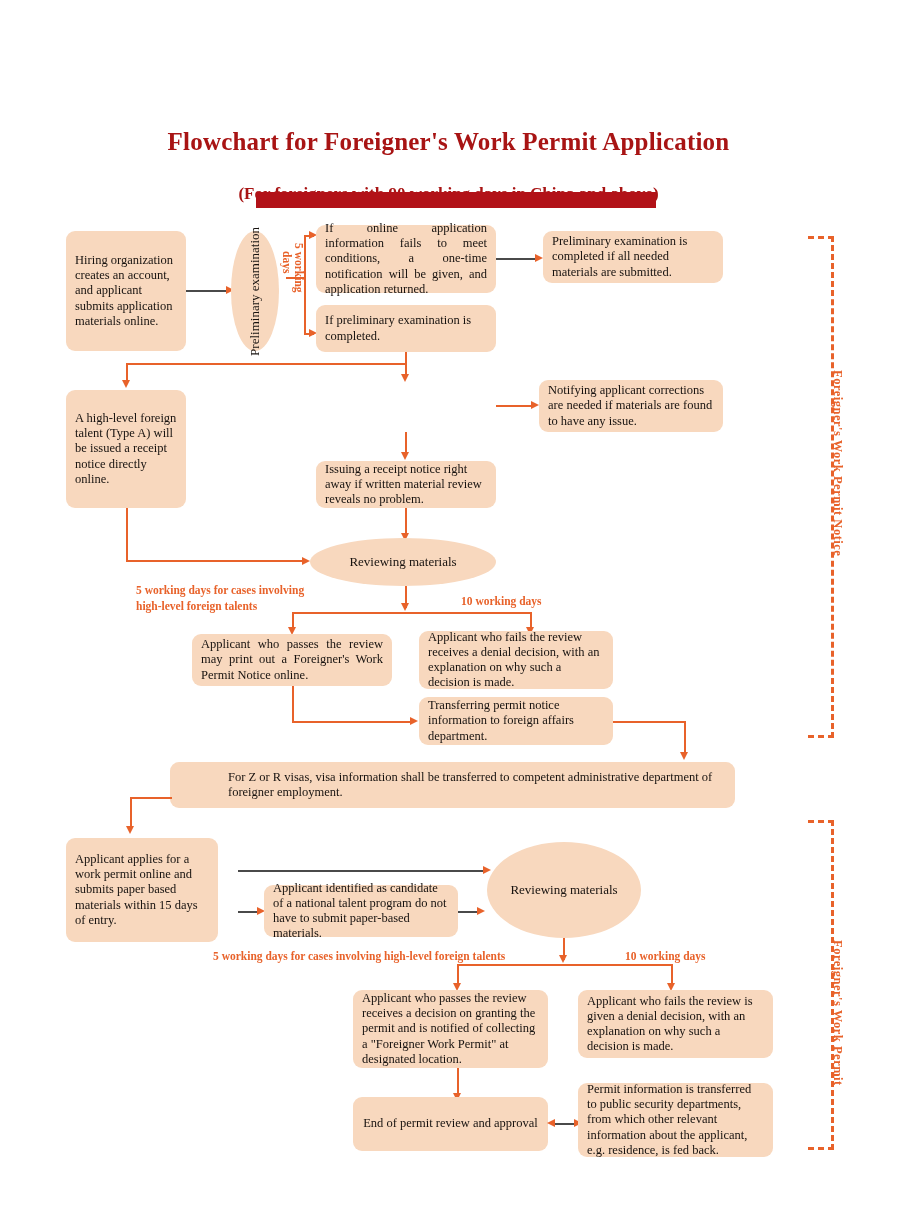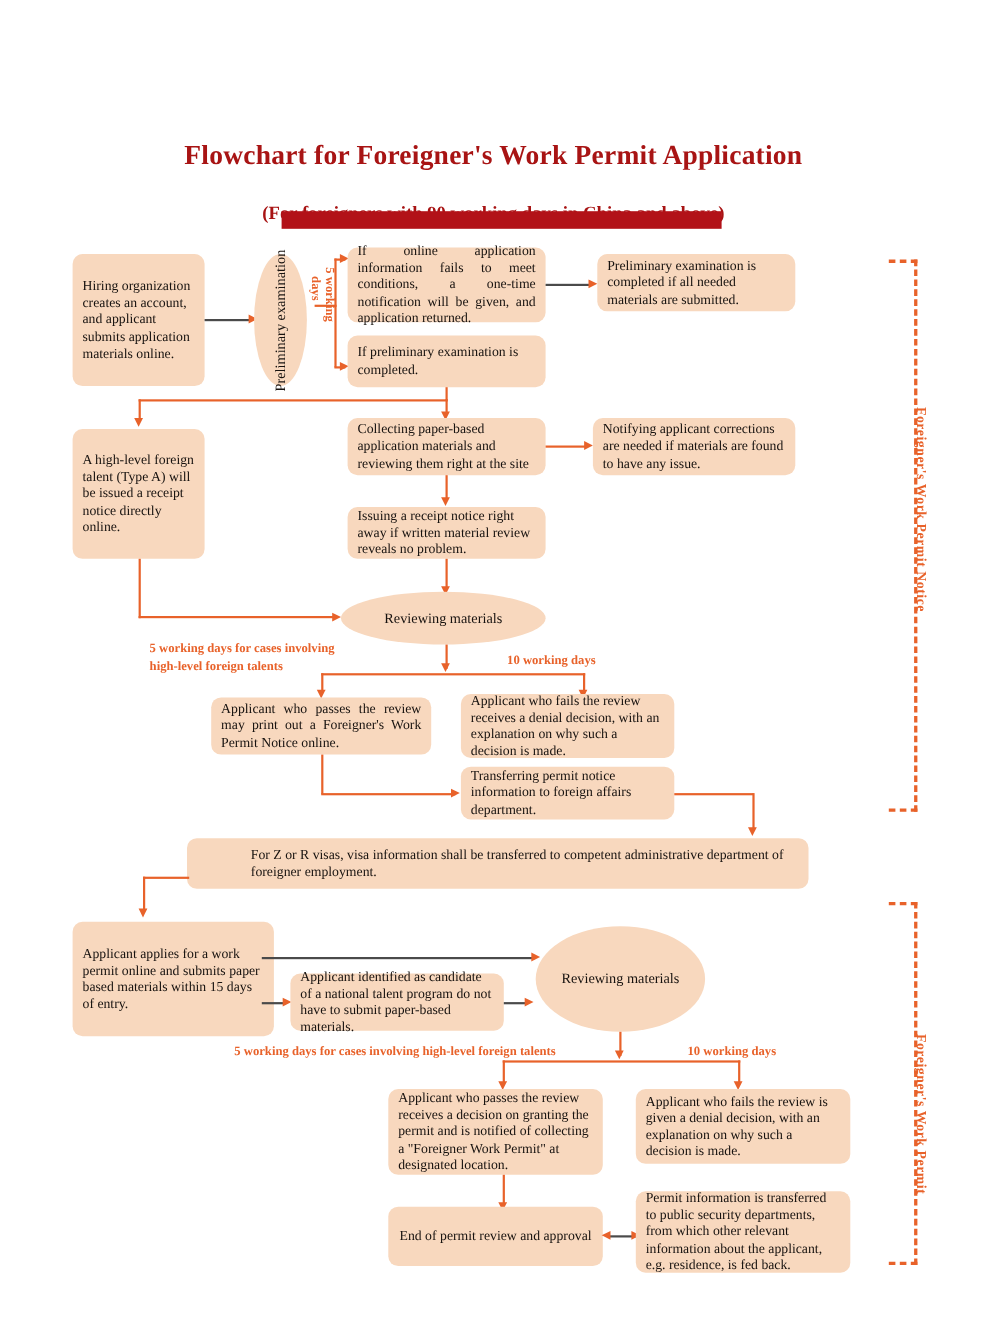--- a/index.html
+++ b/index.html
@@ -199,23 +199,20 @@
   <div class="ln" style="left:126px; top:363px; width:281px; height:1.6px;"></div>
   <div class="ln" style="left:126px; top:363px; width:1.6px; height:20px;"></div>
   <div class="ah down" style="left:122px; top:380px;"></div>
   <div class="ln" style="left:405px; top:363px; width:1.6px; height:14px;"></div>
   <div class="ah down" style="left:401px; top:374px;"></div>
 
   <div class="node" style="left:66px; top:390px; width:120px; height:118px;">
     <span>A high-level foreign talent (Type A) will be issued a receipt notice directly online.</span>
   </div>
 
-  <div class="node" style="left:316px; top:380px; width:180px; height:52px;">
-    <span>Collecting paper-based application materials and reviewing them right at the site</span>
-  </div>
 
   <div class="ln" style="left:496px; top:405px; width:38px; height:1.6px;"></div>
   <div class="ah right" style="left:531px; top:401px;"></div>
 
   <div class="node" style="left:539px; top:380px; width:184px; height:52px;">
     <span>Notifying applicant  corrections are needed if materials are found to have any issue.</span>
   </div>
 
   <div class="ln" style="left:405px; top:432px; width:1.6px; height:22px;"></div>
   <div class="ah down" style="left:401px; top:452px;"></div>
@@ -268,21 +265,21 @@
   <div class="ah down" style="left:680px; top:752px;"></div>
 
   <div class="node" style="left:170px; top:762px; width:565px; height:46px; padding-left:58px;">
     <span>For Z or R visas, visa information shall be transferred to competent administrative department of foreigner employment.</span>
   </div>
 
   <div class="ln" style="left:130px; top:797px; width:42px; height:1.6px;"></div>
   <div class="ln" style="left:130px; top:797px; width:1.6px; height:32px;"></div>
   <div class="ah down" style="left:126px; top:826px;"></div>
 
-  <div class="node" style="left:66px; top:838px; width:183px; height:104px;">
+  <div class="node" style="left:66px; top:838px; width:152px; height:104px;">
     <span>Applicant applies for a work permit online and submits paper based materials within 15 days of entry.</span>
   </div>
 
   <div class="ln gray" style="left:238px; top:870px; width:248px; height:1.6px;"></div>
   <div class="ah right" style="left:483px; top:866px;"></div>
 
   <div class="ln gray" style="left:238px; top:911px; width:22px; height:1.6px;"></div>
   <div class="ah right" style="left:257px; top:907px;"></div>
 
   <div class="node" style="left:264px; top:885px; width:194px; height:52px;">

